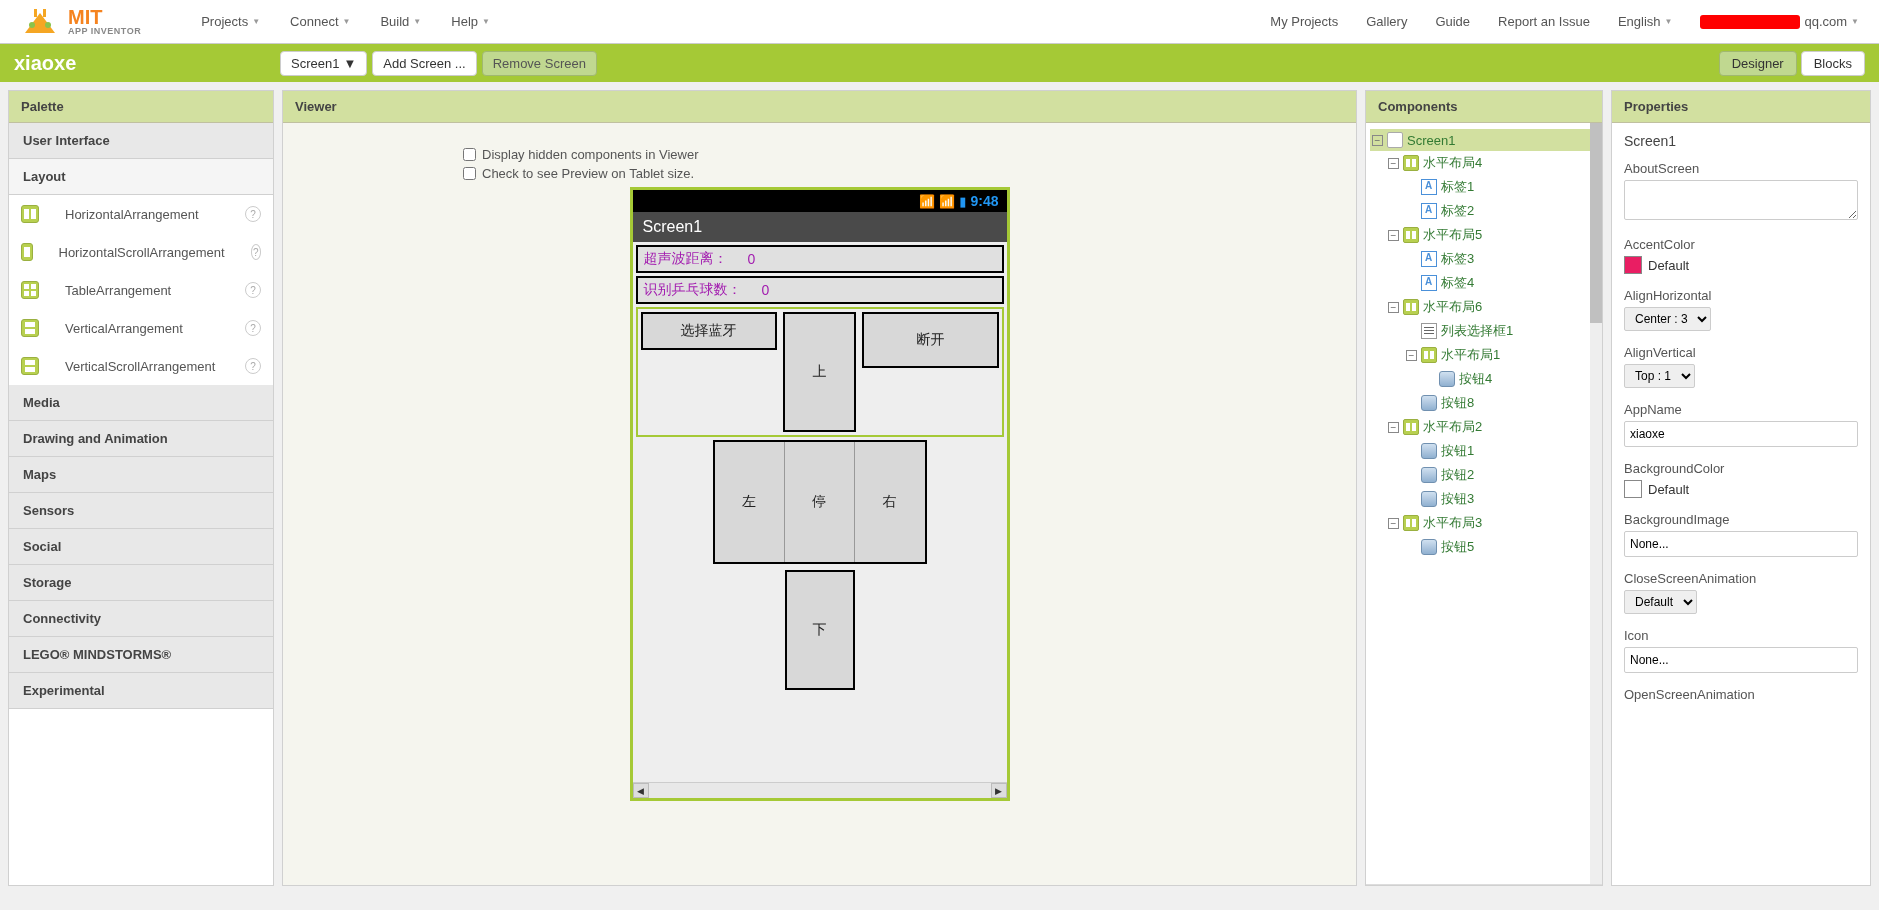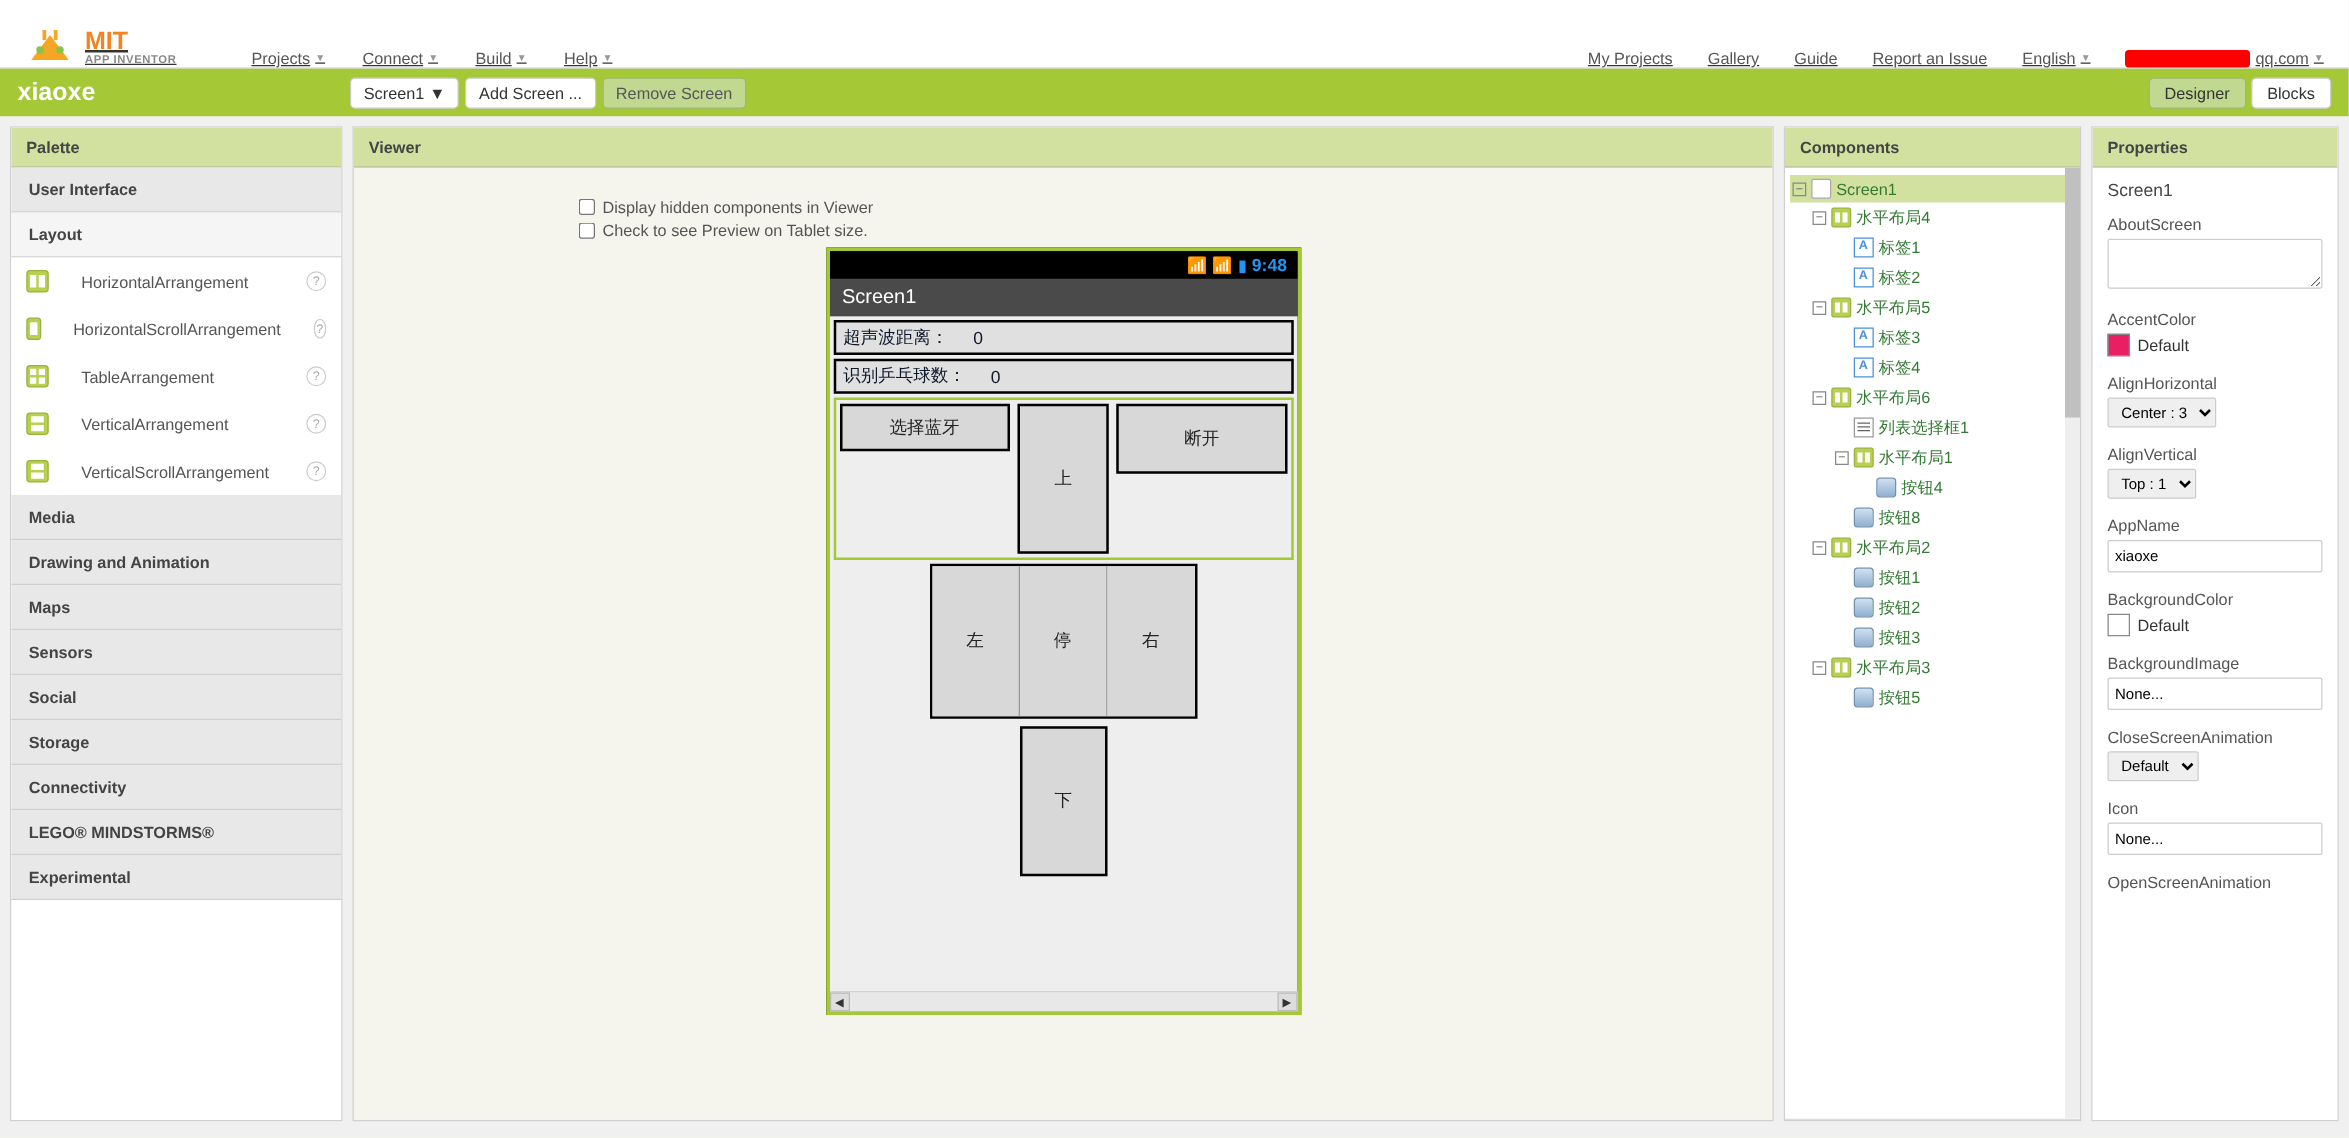--- a/index.html
+++ b/index.html
@@ -1,17 +1,17 @@
 <!DOCTYPE html>
 <html><head>
 <meta charset="utf-8">
 <style>
 * { box-sizing: border-box; margin: 0; padding: 0; font-family: "Helvetica Neue", Arial, sans-serif; }
 body { background: #f0f0f0; font-size: 13px; color: #333; }
-.topbar { background: #fff; border-bottom: 1px solid #ccc; height: 55px; display: flex; align-items: flex-end; padding: 0 20px; text-decoration: underline; }
+.topbar { background: #fff; border-bottom: 1px solid #ccc; height: 44px; display: flex; align-items: center; padding: 0 20px; }
 .logo { display: flex; align-items: center; gap: 8px; margin-right: 60px; }
 .logo-icon { width: 40px; height: 34px; position: relative; }
 .logo-text { display: flex; flex-direction: column; line-height: 1; }
 .logo-mit { color: #f5831f; font-weight: bold; font-size: 20px; }
 .logo-sub { color: #888; font-size: 9px; font-weight: bold; letter-spacing: 0.5px; }
 .menu { display: flex; gap: 30px; }
 .menu-item { color: #555; cursor: pointer; display: flex; align-items: center; gap: 4px; }
 .menu-item .caret { font-size: 8px; color: #999; }
 .right-menu { margin-left: auto; display: flex; gap: 28px; align-items: center; }
 .right-menu .menu-item { color: #555; }
@@ -45,21 +45,21 @@
 .check-row { display: flex; align-items: center; gap: 6px; margin-bottom: 4px; color: #555; margin-left: 160px; }
 .phone-wrap { display: flex; justify-content: center; margin-top: 6px; }
 .phone { width: 380px; border: 3px solid #a5c936; background: #000; }
 .phone-status { background: #000; height: 22px; display: flex; justify-content: flex-end; align-items: center; padding: 0 8px; gap: 4px; color: #fff; }
 .wifi { color: #2196f3; }
 .batt { color: #2196f3; }
 .time { color: #2196f3; font-weight: bold; font-size: 14px; }
 .phone-title { background: #4a4a4a; color: #fff; padding: 6px 10px; font-size: 16px; }
 .phone-content { background: #eee; padding: 0; min-height: 540px; position: relative; }
 .scroll-wrap { overflow: auto; height: 540px; }
-.row-box { border: 2px solid #000; margin: 3px; background: #e0e0e0; display: flex; align-items: center; padding: 3px 6px; font-size: 14px; color: #0f172a; }
+.row-box { border: 2px solid #000; margin: 3px; background: #e0e0e0; display: flex; align-items: center; padding: 3px 6px; font-size: 14px; color: #a21caf; }
 .row-box .val { margin-left: 20px; }
 .btn-row { display: flex; border: 2px solid #a5c936; margin: 3px; background: #eee; }
 .app-btn { border: 2px solid #000; background: #d8d8d8; color: #222; font-size: 14px; display: flex; align-items: center; justify-content: center; margin: 3px; }
 .btn-row1 .app-btn:nth-child(1) { width: 140px; height: 38px; }
 .btn-row1 .app-btn:nth-child(2) { width: 76px; height: 120px; }
 .btn-row1 .app-btn:nth-child(3) { width: 140px; height: 56px; }
 .btn-row1 { align-items: flex-start; }
 .btn-row2 { justify-content: center; border: none; }
 .btn-row2 .inner { border: 2px solid #000; display: flex; }
 .btn-row2 .app-btn { width: 70px; height: 120px; border: none; border-right: 1px solid #999; margin: 0; }
@@ -80,21 +80,21 @@
 .ti-screen { background: #fff; border: 1px solid #aaa; border-radius: 2px; }
 .ti-layout { background: #b8d050; border: 1px solid #9ab040; border-radius: 2px; position: relative; }
 .ti-layout::before { content: ""; position: absolute; width: 4px; height: 8px; background: #fff; left: 2px; top: 3px; box-shadow: 6px 0 0 #fff; }
 .ti-label { background: #fff; border: 1px solid #4a90d9; position: relative; }
 .ti-label::before { content: "A"; position: absolute; font-size: 10px; color: #4a90d9; left: 3px; top: 0; font-weight: bold; }
 .ti-list { background: #fff; border: 1px solid #999; position: relative; }
 .ti-list::before { content: ""; position: absolute; width: 10px; height: 1px; background: #666; top: 3px; left: 2px; box-shadow: 0 3px 0 #666, 0 6px 0 #666; }
 .ti-btn { background: linear-gradient(#d0e0f0, #90b0d0); border: 1px solid #7090b0; border-radius: 3px; }
 .comp-actions { padding: 10px; display: flex; gap: 8px; justify-content: center; }
 .comp-actions button { padding: 5px 14px; border: 1px solid #ccc; border-radius: 4px; background: #f8f8f8; cursor: pointer; color: #555; }
-.properties { width: 198px; flex-shrink: 0; justify-content: flex-end; }
+.properties { width: 260px; flex-shrink: 0; justify-content: flex-end; }
 .prop-body { padding: 10px 12px; overflow-y: auto; flex: 1; }
 .prop-subtitle { font-size: 14px; color: #444; margin-bottom: 12px; }
 .prop-field { margin-bottom: 14px; }
 .prop-label { font-size: 13px; color: #555; margin-bottom: 4px; display: block; }
 .prop-input { width: 100%; border: 1px solid #ccc; padding: 5px; font-size: 12px; border-radius: 2px; }
 textarea.prop-input { height: 40px; resize: vertical; }
 .color-swatch { display: inline-block; width: 18px; height: 18px; border: 1px solid #888; vertical-align: middle; margin-right: 6px; }
 .prop-color-row { display: flex; align-items: center; }
 select.prop-input { width: auto; padding: 3px 6px; }
 .indent-1 { padding-left: 18px; }

